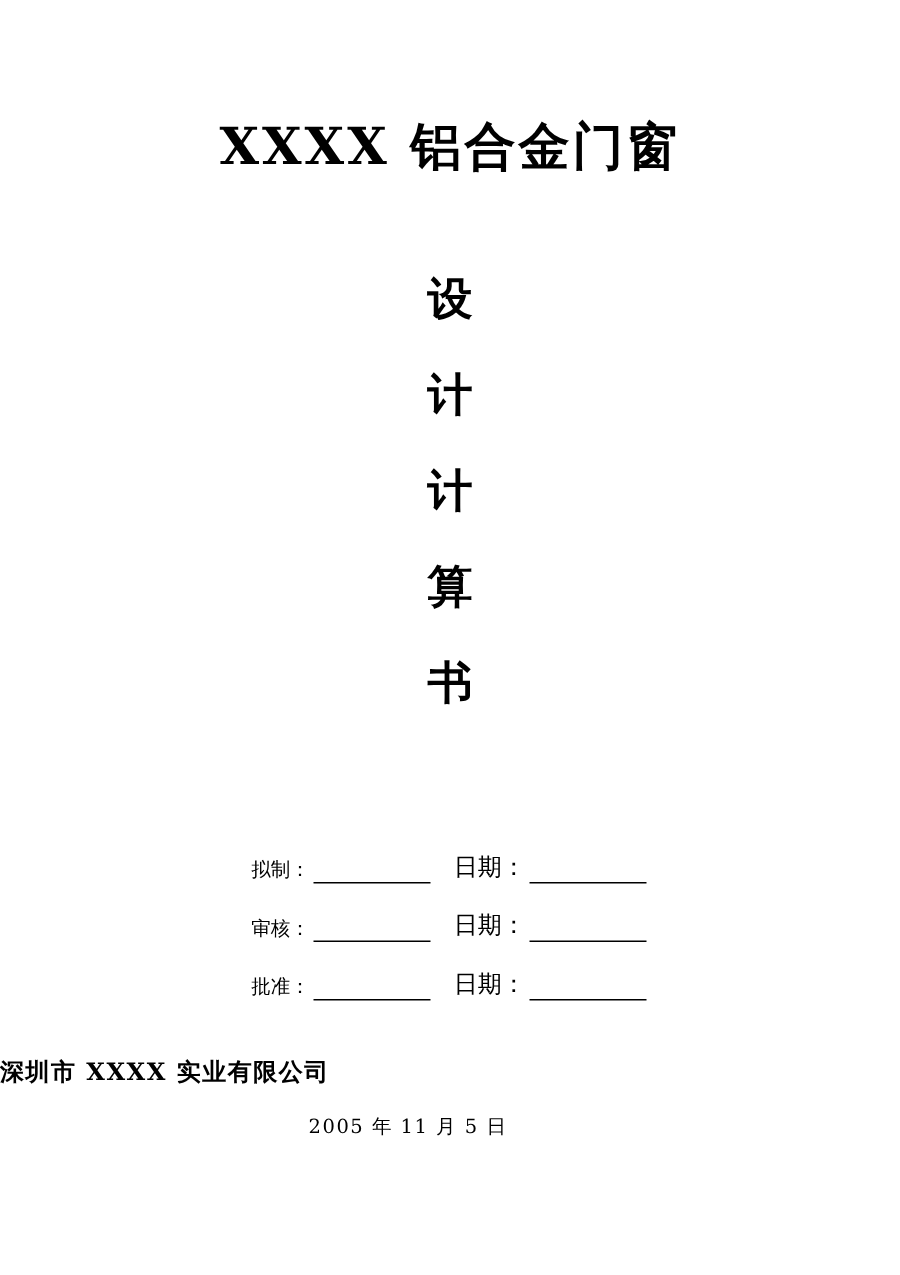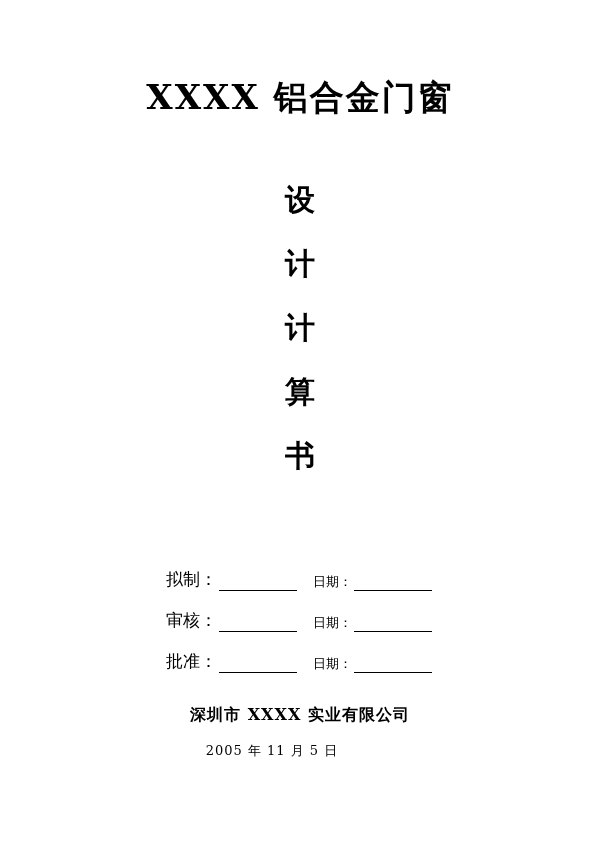--- a/index.html
+++ b/index.html
@@ -63,39 +63,38 @@
   }
   .sig-row {
     display: flex;
     align-items: flex-end;
     font-family: "DejaVu Serif", serif;
     font-size: 13px;
     margin-bottom: 18px;
     white-space: nowrap;
   }
   .sig-label {
-    font-size: 17px;
+    font-size: 13px;
   }
   .sig-line {
     display: inline-block;
     width: 78px;
     border-bottom: 1px solid #000;
     height: 13px;
     margin: 0 2px;
   }
   .sig-mid {
-    font-size: 13px;
+    font-size: 16px;
     margin-left: 14px;
   }
   .company {
     position: absolute;
     top: 705px;
     left: 0;
     width: 600px;
-    text-align: center;
     font-family: "DejaVu Serif", serif;
     font-size: 16px;
     font-weight: 700;
     letter-spacing: 1px;
   }
   .date {
     position: absolute;
     top: 742px;
     left: 0;
     width: 544px;

